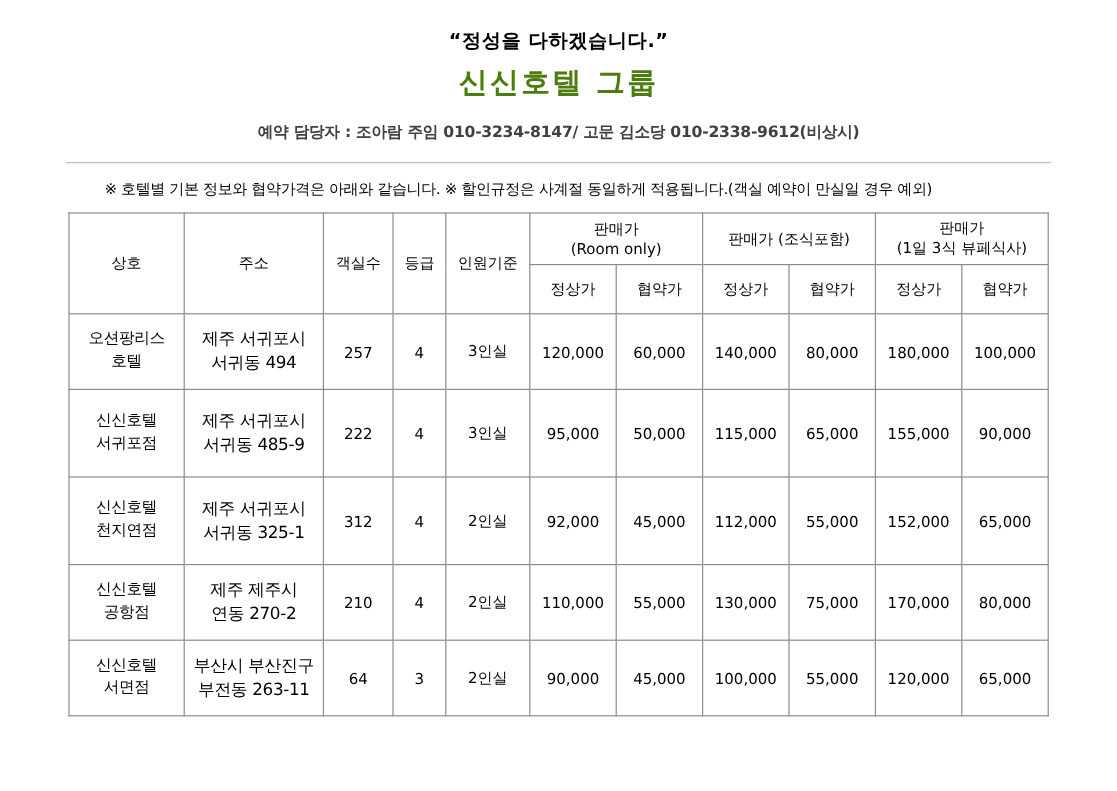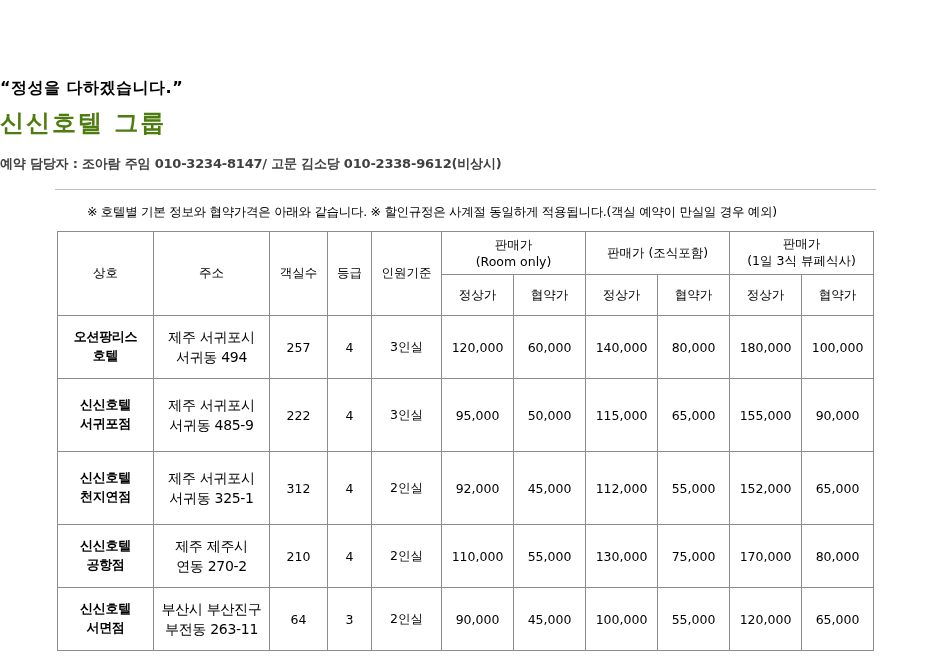--- a/index.html
+++ b/index.html
@@ -17,21 +17,22 @@
   }
   .page {
     width: 931px;
     height: 659px;
     position: relative;
     box-sizing: border-box;
   }
 
   
   .header {
-    padding-top: 78px;
+    text-align: center;
+    padding-top: 24px;
   }
   .slogan {
     font-size: 16px;
     font-weight: bold;
     letter-spacing: 0.5px;
     margin: 0 0 8px 0;
     color: #000;
   }
   .group-title {
     font-size: 24px;
@@ -91,21 +92,21 @@
   .col-grade { width: 44px; }
   .col-people{ width: 70px; }
   .col-price { width: 72px; }
 
   tbody td {
     height: 54px;
   }
   tbody tr.tall td { height: 64px; }
 
   .name-cell {
-    font-weight: bold;
+    font-weight: normal;
     font-size: 13px;
     line-height: 1.45;
     letter-spacing: -0.3px;
   }
   .addr-cell {
     font-size: 14px;
     line-height: 1.45;
     letter-spacing: -0.3px;
   }
   .num-cell {

